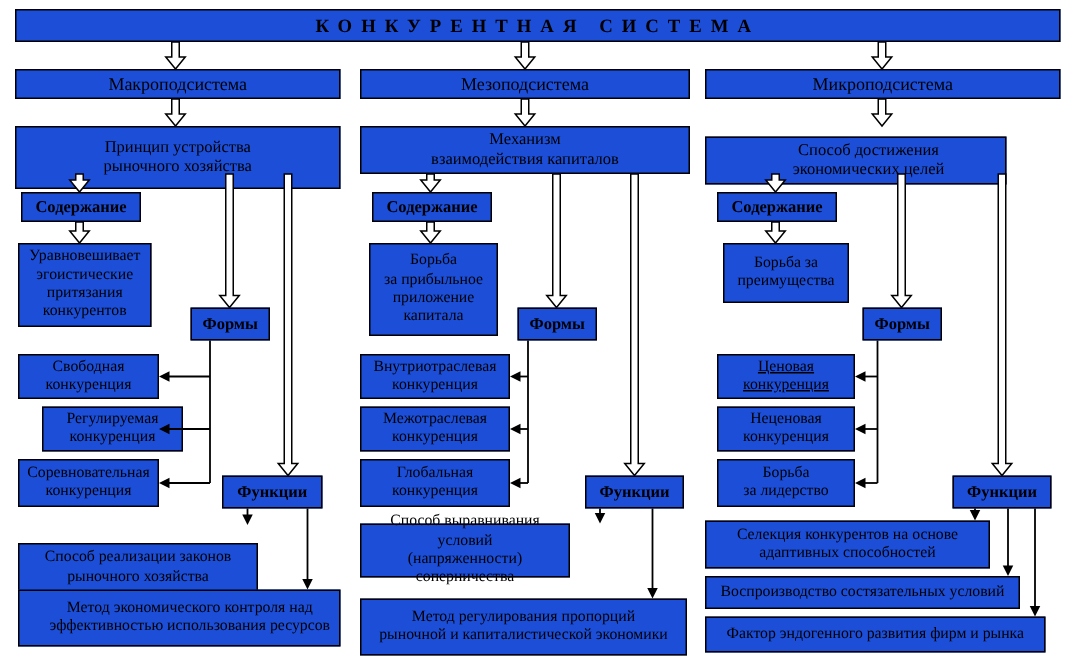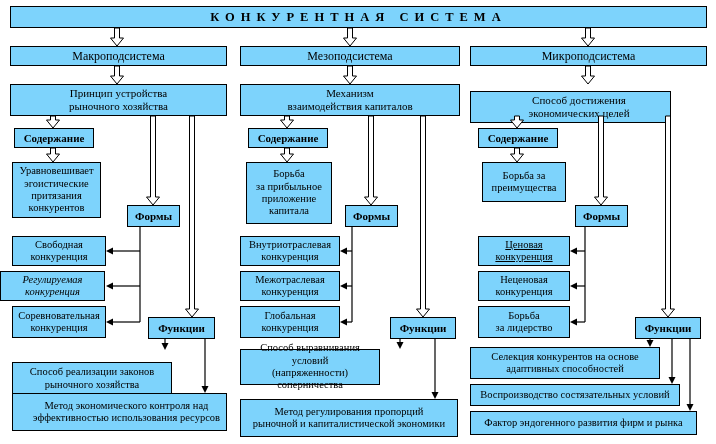--- a/index.html
+++ b/index.html
@@ -7,52 +7,52 @@
   body {
     position: relative;
     width: 716px; height: 444px;
     font-family: "Liberation Serif", "DejaVu Serif", serif;
     color: #000;
     overflow: hidden;
   }
   .box {
     position: absolute;
     border: 1px solid #000;
-    background: #7dd3fc;
+    background: #1d4ed8;
     display: flex; align-items: center; justify-content: center;
     text-align: center;
     white-space: pre-line;
     font-size: 10.5px; line-height: 1.18;
     padding: 1px 2px;
   }
   .title { font-size: 12.5px; font-weight: bold; letter-spacing: 6px; }
   .header { font-size: 12px; }
   .principle { font-size: 11px; }
   .lbl { font-weight: bold; font-size: 11px; }
   #arrows { position: absolute; left: 0; top: 0; pointer-events: none; }
 </style>
 </head>
 <body>
 
 <div>
 
   <div class="box title" style="left:10px;top:6px;width:697px;height:22px;">КОНКУРЕНТНАЯ СИСТЕМА</div>
 
   <div class="box header" style="left:10px;top:46px;width:217px;height:20px;">Макроподсистема</div>
-  <div class="box principle" style="left:10px;top:84px;width:217px;height:32px;">Принцип устройства
+  <div class="box principle" style="left:10px;top:84px;width:217px;height:42px;">Принцип устройства
 рыночного хозяйства</div>
   <div class="box lbl" style="left:14px;top:128px;width:80px;height:20px;">Содержание</div>
   <div class="box" style="left:12px;top:162px;width:89px;height:56px;">Уравновешивает
 эгоистические
 притязания
 конкурентов</div>
   <div class="box lbl" style="left:127px;top:205px;width:53px;height:22px;">Формы</div>
   <div class="box" style="left:12px;top:236px;width:94px;height:30px;">Свободная
 конкуренция</div>
-  <div class="box" style="left:0;top:271px;width:105px;height:30px;font-style:italic;">Регулируемая
+  <div class="box" style="left:28px;top:271px;width:94px;height:30px;">Регулируемая
 конкуренция</div>
   <div class="box" style="left:12px;top:306px;width:94px;height:32px;">Соревновательная
 конкуренция</div>
   <div class="box lbl" style="left:148px;top:317px;width:67px;height:22px;">Функции</div>
   <div class="box" style="left:12px;top:362px;width:160px;height:33px;">Способ реализации законов
 рыночного хозяйства</div>
   <div class="box" style="left:12px;top:393px;width:215px;height:38px;padding-left:16px;">Метод экономического контроля над
 эффективностью использования ресурсов</div>
 
   <div class="box header" style="left:240px;top:46px;width:220px;height:20px;">Мезоподсистема</div>

